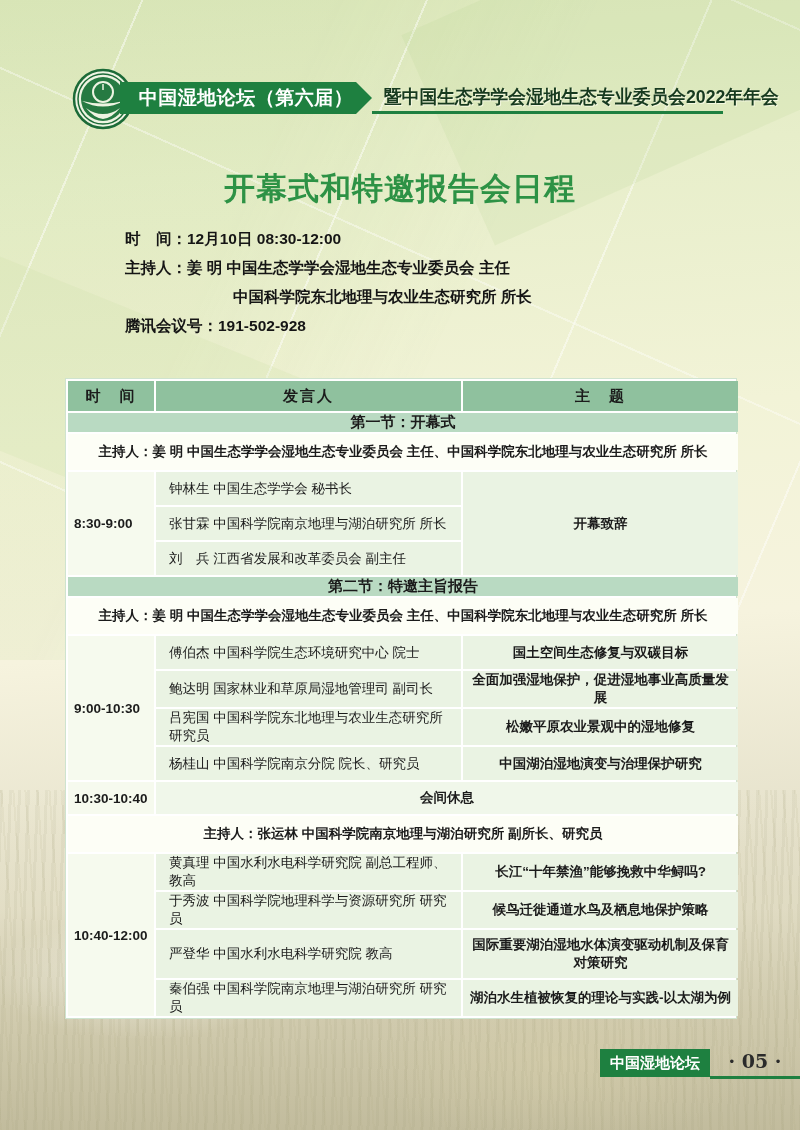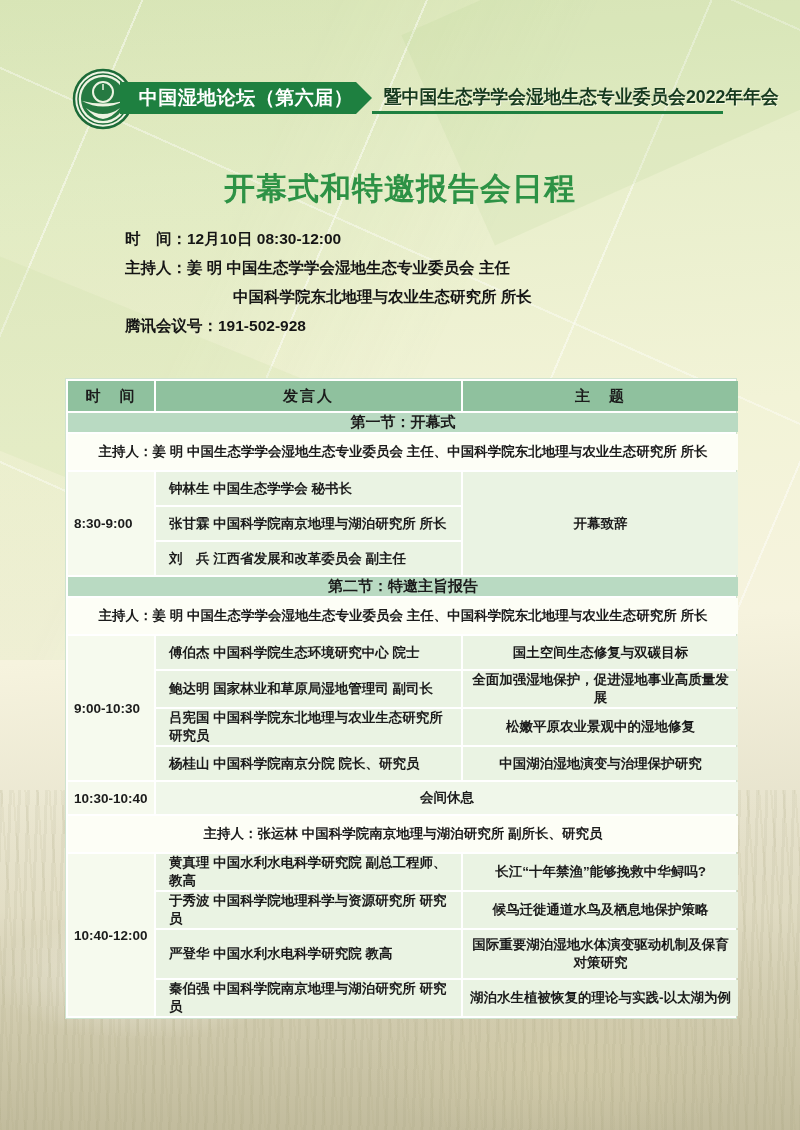--- a/index.html
+++ b/index.html
@@ -42,21 +42,21 @@
   .info .indent{padding-left:108px;}
   .info .url{color:#151515;text-decoration:none;}
   
   .tablewrap{position:absolute;left:65px;top:378px;width:670px;background:#ffffff;border:1px solid #cfe3cf;}
   table{border-collapse:separate;border-spacing:2px;width:100%;table-layout:fixed;}
   td,th{padding:0 6px;color:#1b1b1b;overflow:hidden;}
   th{background:#8fc19e;font-size:15px;font-weight:bold;height:30px;letter-spacing:2px;}
   tr.section td{background:#b9dac2;font-weight:bold;font-size:15px;height:15px;text-align:center;}
   tr.mod td{background:#fdfef6;font-weight:bold;font-size:13.5px;height:36px;text-align:center;}
   td.time{background:#f6faee;font-weight:bold;font-size:13.5px;text-align:left;}
-  td.spk{background:#eaf3e3;font-weight:bold;font-size:13.5px;text-align:left;padding-left:13px;height:33px;}
+  td.spk{background:#eaf3e3;font-weight:normal;font-size:13.5px;text-align:left;padding-left:13px;height:33px;}
   td.topic{background:#eaf3e3;font-weight:bold;font-size:13.5px;text-align:center;line-height:18px;}
   tr.break td.blabel{background:#f0f7ea;font-weight:bold;font-size:13.5px;text-align:center;height:32px;}
   tr.tall{height:48px;}
   
   .footer{position:absolute;left:600px;top:1046px;width:200px;height:34px;display:flex;align-items:center;}
   .footer-badge{background:#1e8040;color:#fff;font-weight:bold;font-size:15px;height:28px;line-height:28px;
     padding:0 10px;white-space:nowrap;}
   .footer-page{flex:1;text-align:center;color:#2b2b2b;font-weight:900;font-size:19px;
     border-bottom:3px solid #1e8040;height:28px;line-height:26px;font-family:"DejaVu Serif","Liberation Serif",serif;}
 </style>
@@ -171,13 +171,17 @@
         <td class="topic">国际重要湖泊湿地水体演变驱动机制及保育对策研究</td>
       </tr>
       <tr>
         <td class="spk">秦伯强  中国科学院南京地理与湖泊研究所 研究员</td>
         <td class="topic">湖泊水生植被恢复的理论与实践-以太湖为例</td>
       </tr>
     </tbody>
       </table>
   </div>
 
+  <div class="footer">
+    <div class="footer-badge">中国湿地论坛</div>
+    <div class="footer-page">· 05 ·</div>
+  </div>
 </div>
 
 </body></html>

